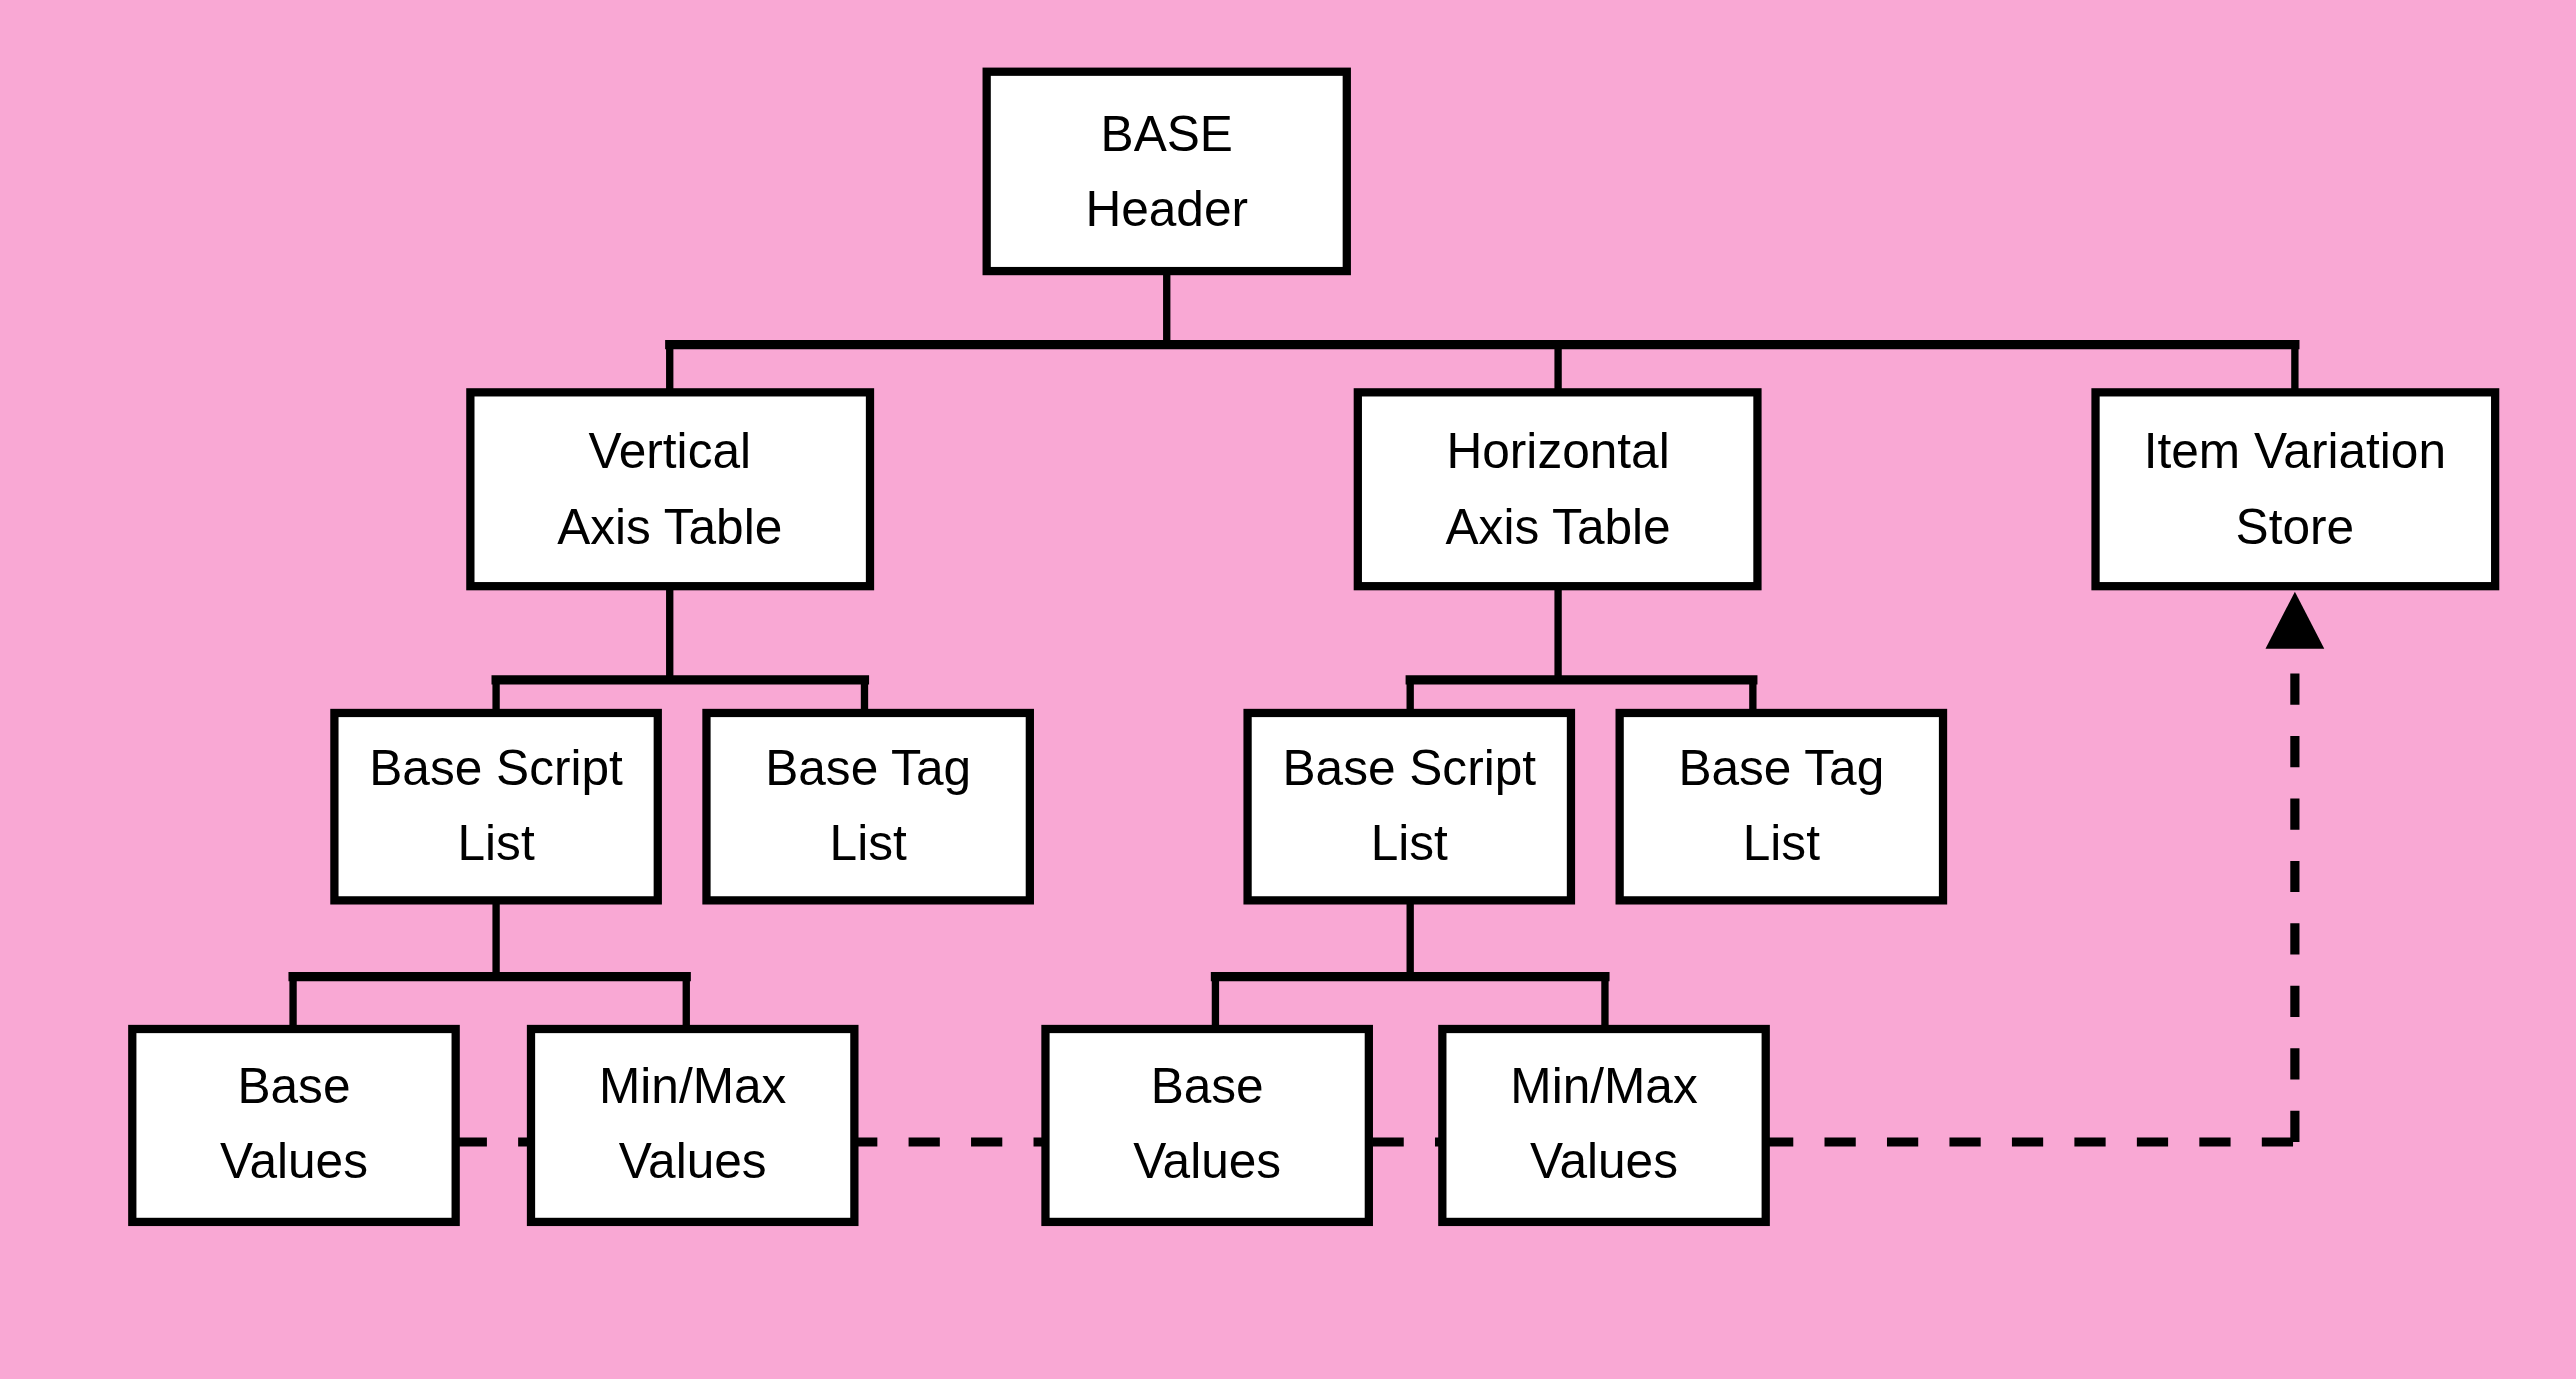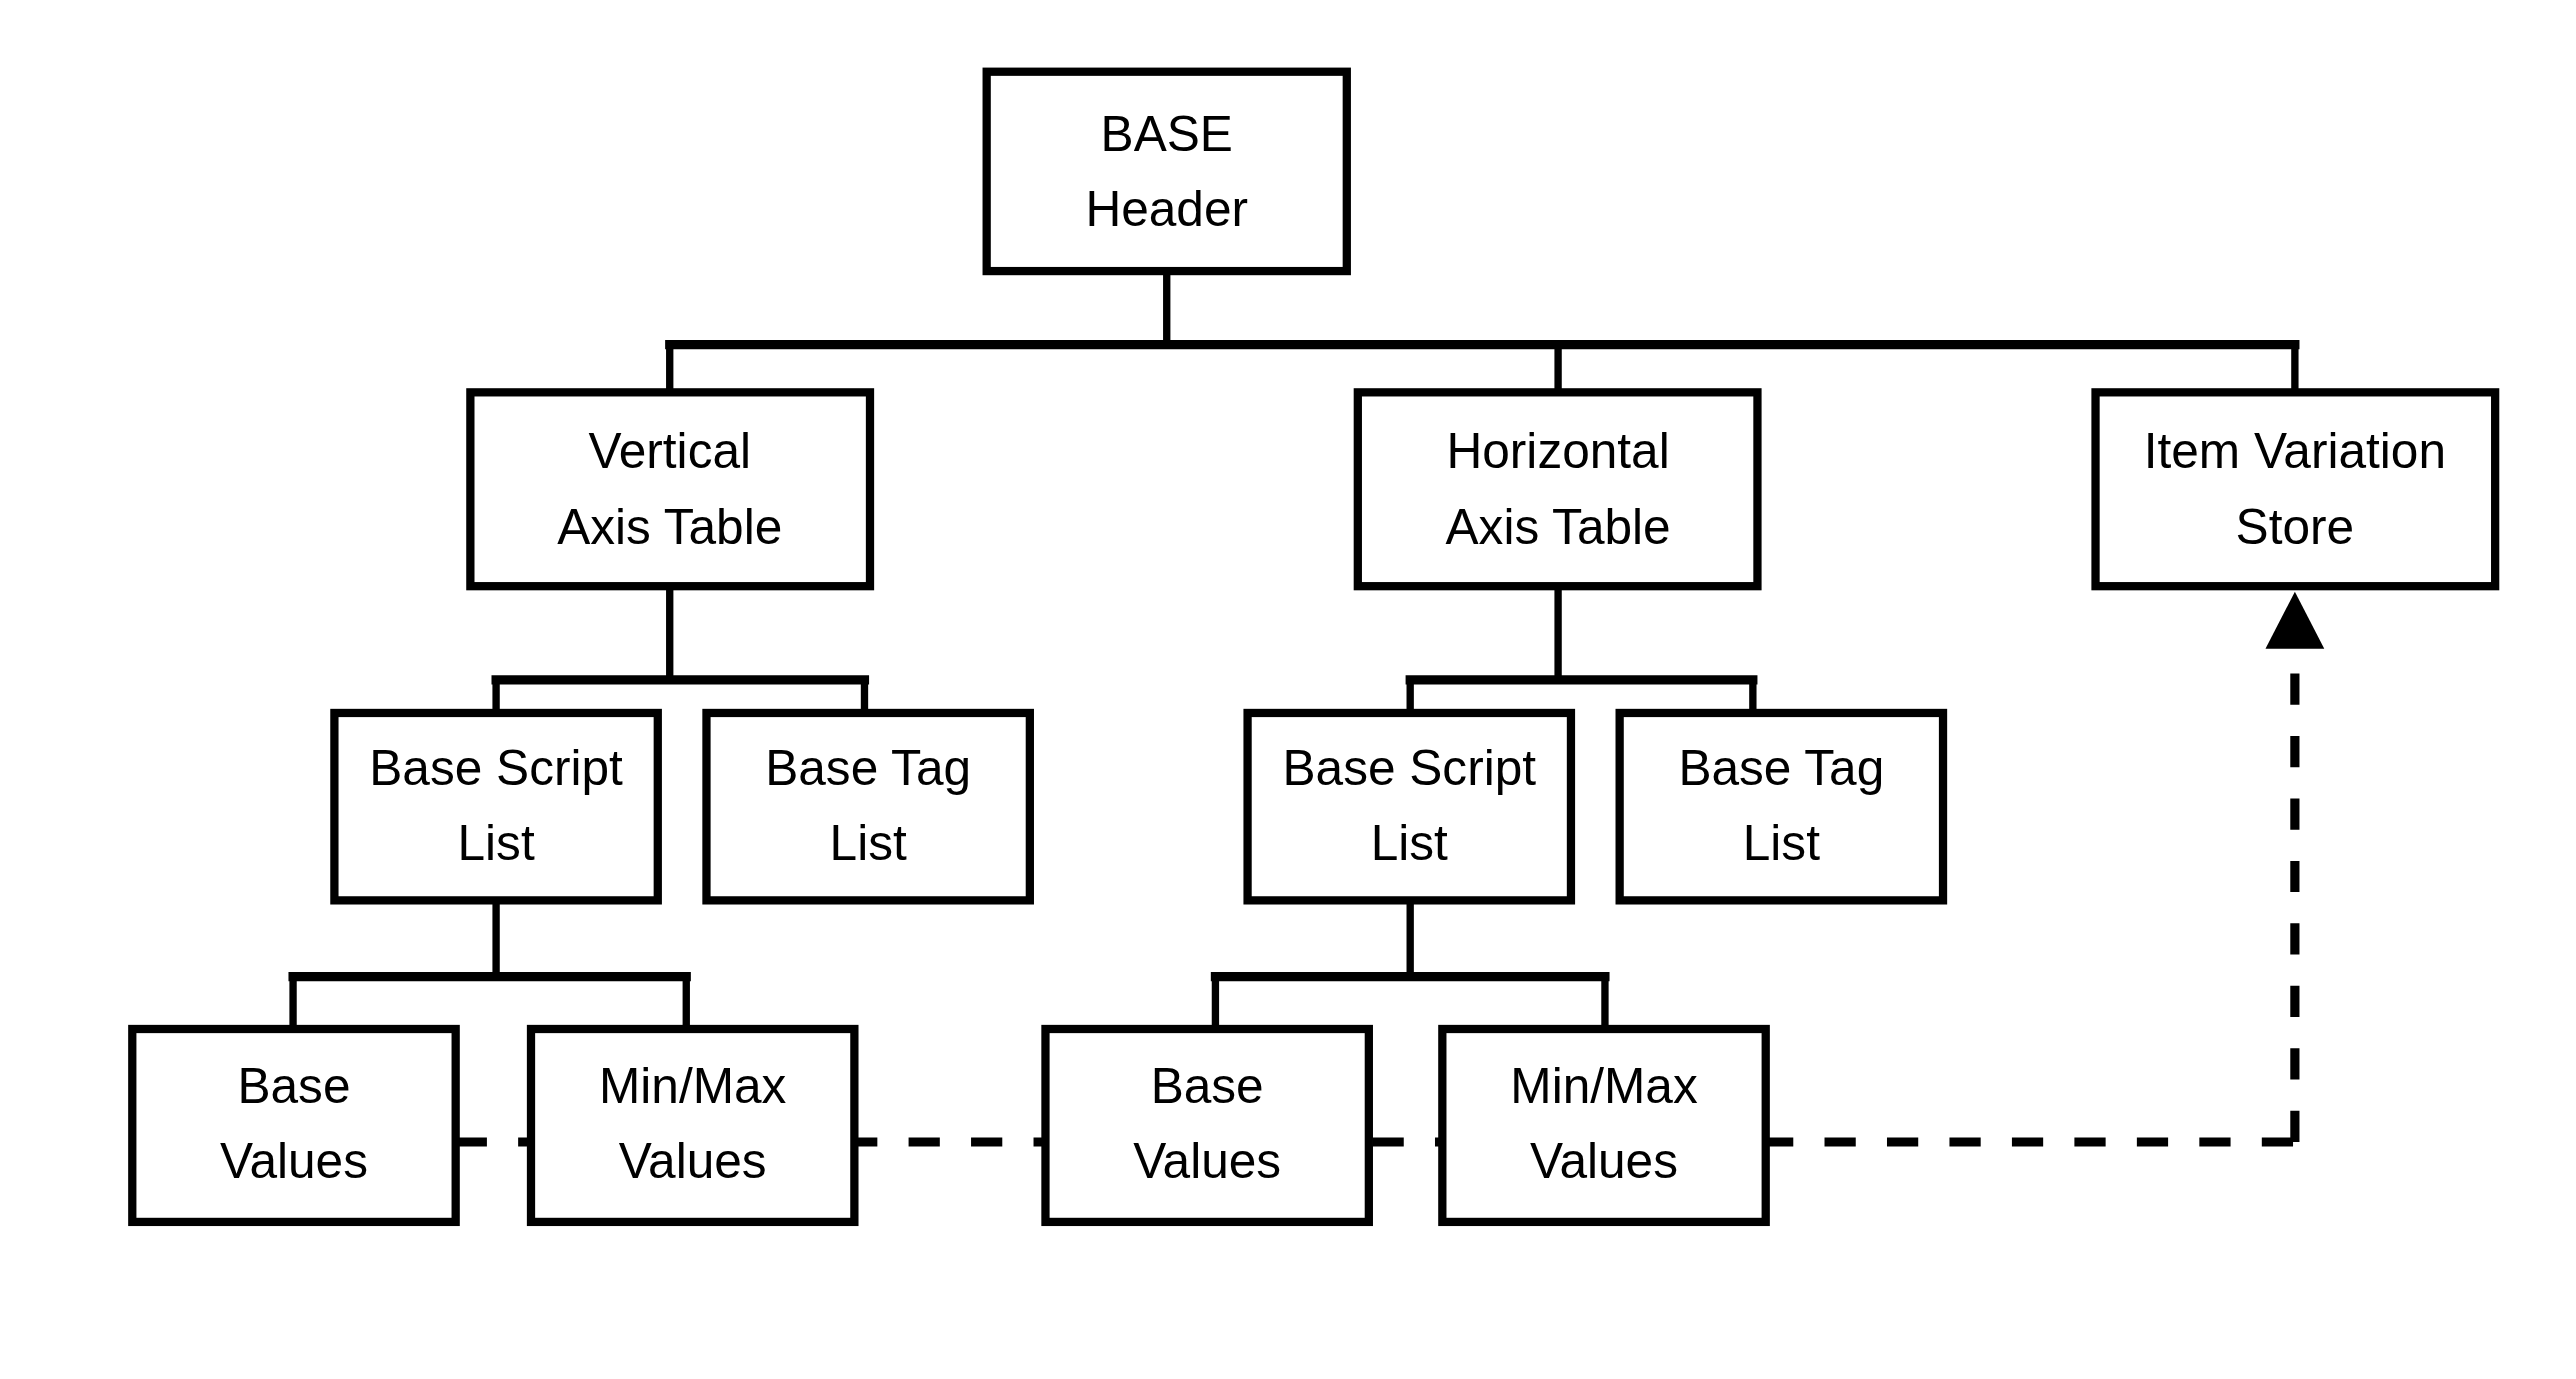--- a/index.html
+++ b/index.html
@@ -10,21 +10,21 @@
   body {
     width: 2576px;
     height: 1380px;
     overflow: hidden;
     font-family: "Liberation Sans", sans-serif;
   }
   #diagram-root {
     position: relative;
     width: 2576px;
     height: 1380px;
-    background: #ffffff;
+    background: #f9a8d4;
   }
   svg#diagram-svg {
     position: absolute;
     top: 0;
     left: 0;
     width: 2576px;
     height: 1380px;
     display: block;
   }
   .node-box {

